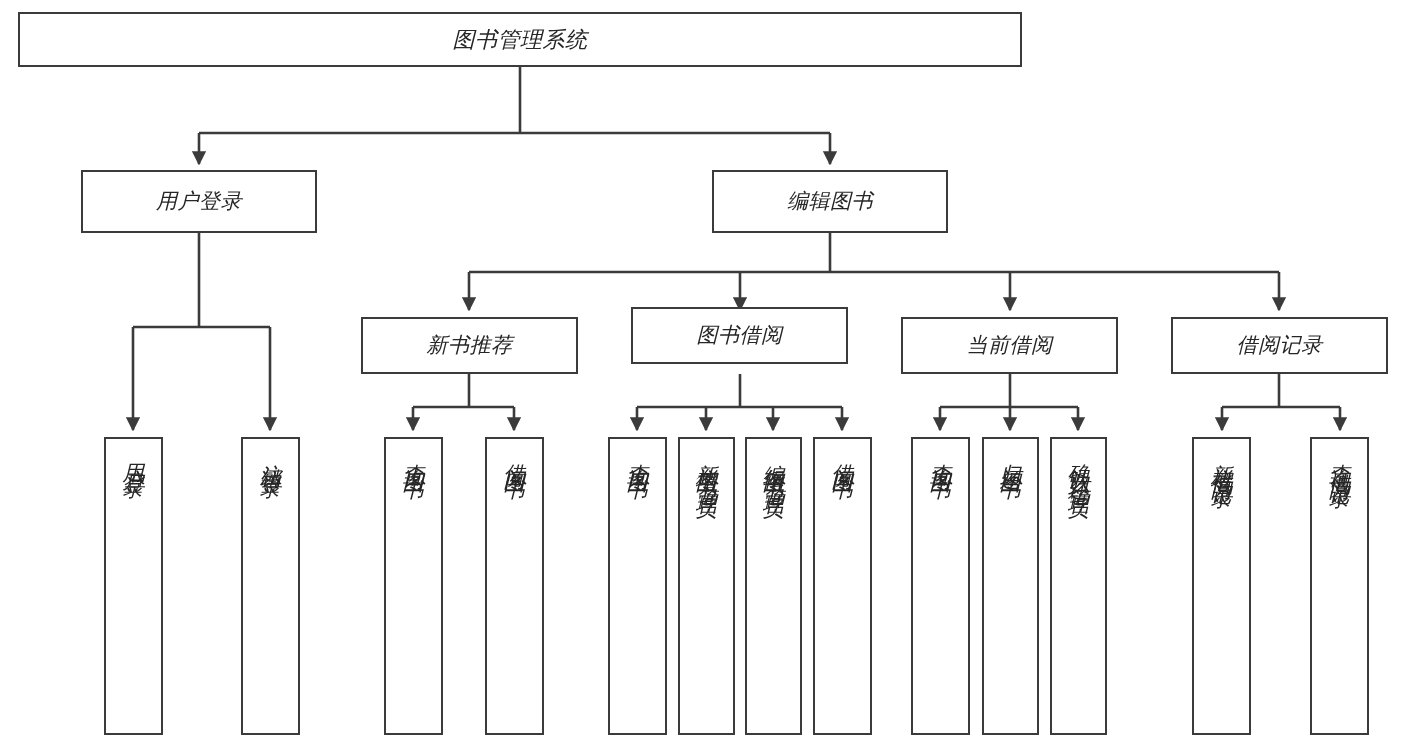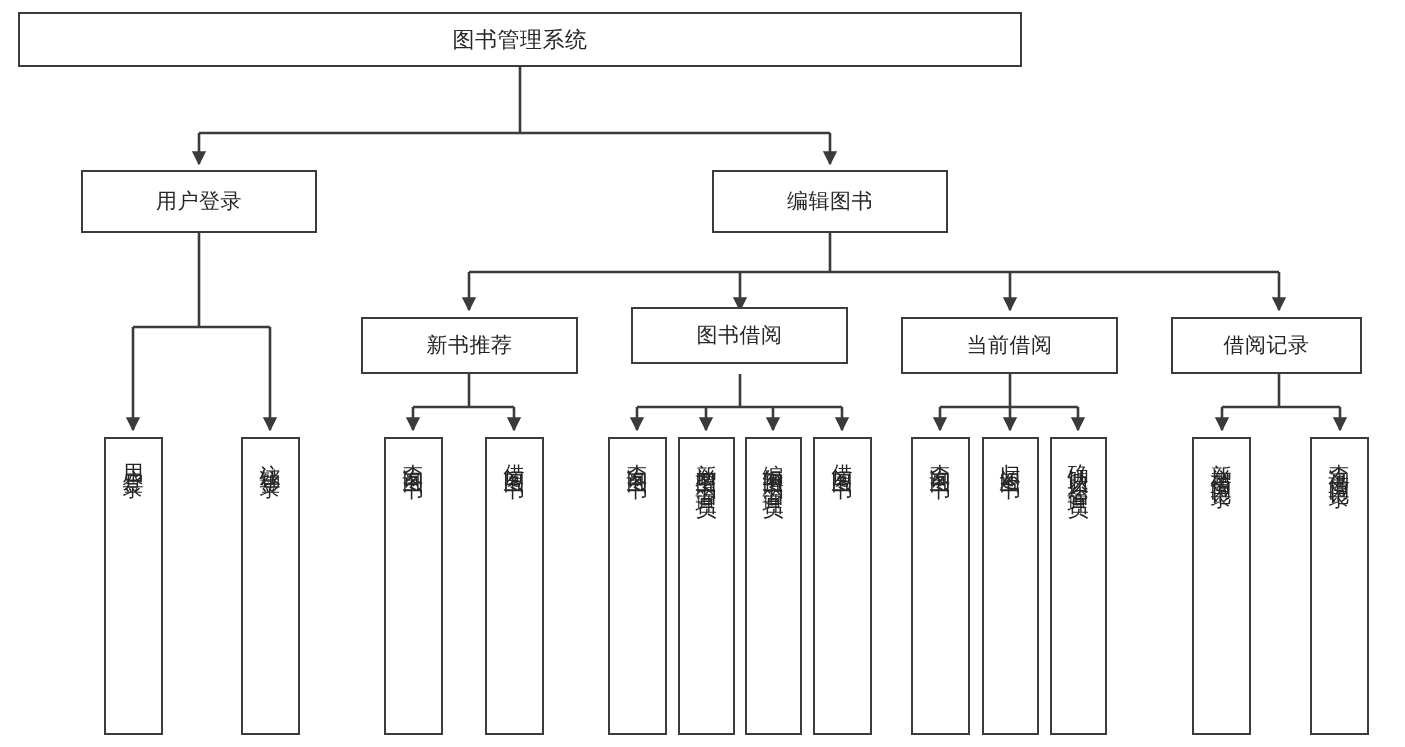--- a/index.html
+++ b/index.html
@@ -28,20 +28,21 @@
   .node {
     position: absolute;
     box-sizing: border-box;
     background: #ffffff;
     border: 2px solid #3b3b3b;
     display: flex;
     align-items: center;
     justify-content: center;
     color: #262626;
     z-index: 2;
+    font-style: italic;
   }
   .node .lbl {
     display: block;
     text-align: center;
     line-height: 1.18;
     white-space: nowrap;
   }
   
   .node.h .lbl {
     font-size: 21px;
@@ -145,21 +146,21 @@
 
   <div class="node h" style="left:361px; top:317px; width:217px; height:57px;">
     <span class="lbl">新书推荐</span>
   </div>
   <div class="node h" style="left:631px; top:307px; width:217px; height:57px;">
     <span class="lbl">图书借阅</span>
   </div>
   <div class="node h" style="left:901px; top:317px; width:217px; height:57px;">
     <span class="lbl">当前借阅</span>
   </div>
-  <div class="node h" style="left:1171px; top:317px; width:191px; height:57px;">
+  <div class="node h" style="left:1171px; top:317px; width:217px; height:57px;">
     <span class="lbl">借阅记录</span>
   </div>
 
   <div class="node v" style="left:104px; top:437px; width:59px; height:298px;">
     <span class="lbl">用户登录</span>
   </div>
   <div class="node v" style="left:241px; top:437px; width:59px; height:298px;">
     <span class="lbl">注销登录</span>
   </div>
 

